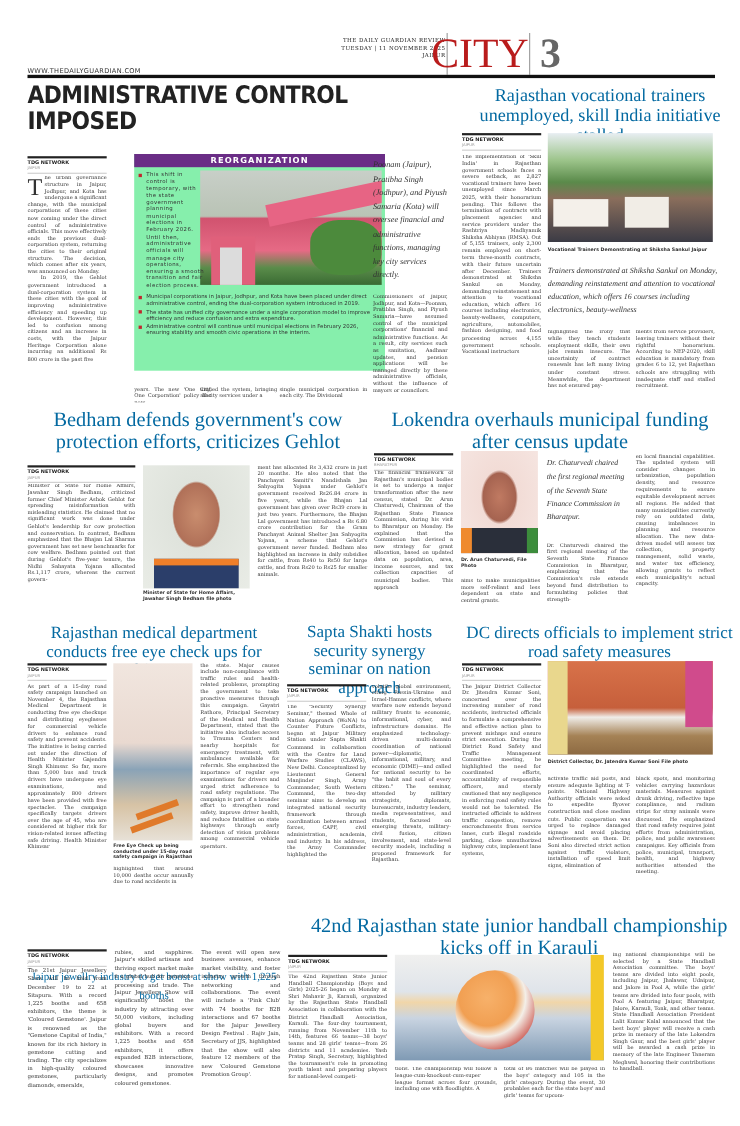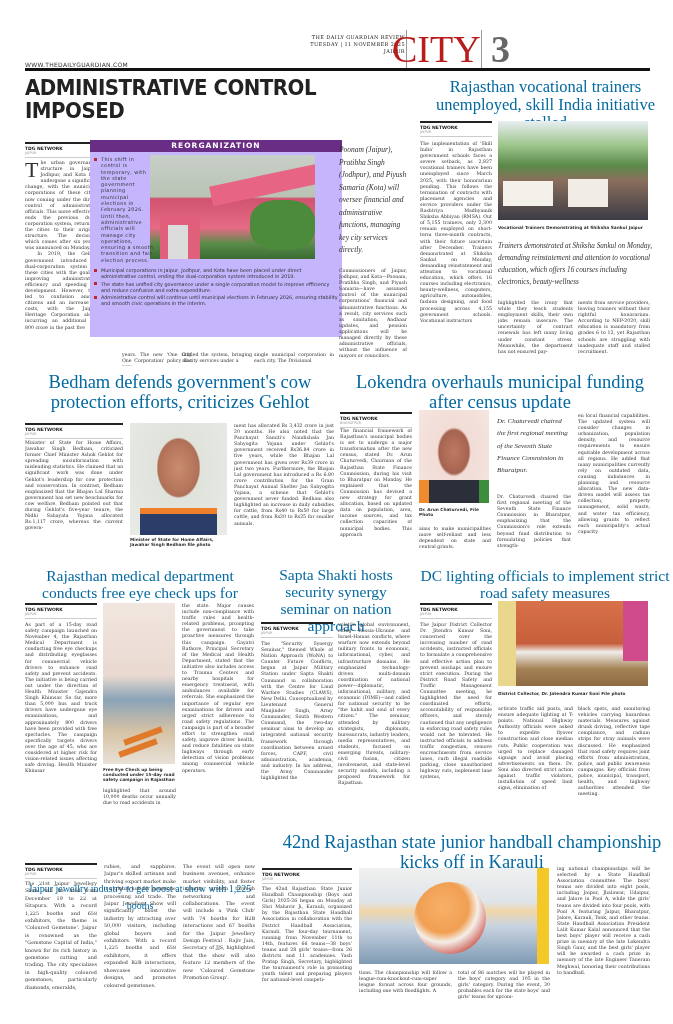--- a/index.html
+++ b/index.html
@@ -14,21 +14,21 @@
   .pagenum { left:491px; top:28px; font-family:"Liberation Serif", serif; font-size:38px; line-height:42px; color:#666; font-weight:bold; }
   .rule { left:25px; top:68px; width:625px; height:3px; background:#111; }
   .h-sans { font-family:"DejaVu Sans Condensed","DejaVu Sans", sans-serif; font-weight:bold; font-stretch:condensed; letter-spacing:-0.5px; }
   .h-serif { font-family:"Liberation Serif", serif; color:#0369a1;text-align:center; }
   .byline { font-family:"DejaVu Sans", sans-serif; font-size:4.5px; font-weight:bold; border-top:2px solid #222; padding-top:2px; }
   .byline .loc { display:block; font-weight:normal; color:#999; font-size:3.5px; border-bottom:1px solid #ccc; padding-bottom:2px; }
   .body { font-size:4.7px; line-height:6.1px; text-align:justify; color:#333; }
   .pull { font-family:"Liberation Serif", serif; font-style:italic; color:#333; }
   .caption { font-family:"DejaVu Sans", sans-serif; font-size:4.3px; font-weight:bold; line-height:5px; color:#333; }
   .photo { overflow:hidden; }
-  .reorg { left:90px; top:140px; width:252px; height:197px; background:#c4b5fd; }
+  .reorg { left:122px; top:140px; width:228px; height:197px; background:#86efac; }
   .reorg-head { background:#6a2d86; color:#fff; text-align:center; font-family:"DejaVu Sans", sans-serif; font-weight:bold; font-size:7.5px; letter-spacing:1px; height:12px; line-height:12px; }
   .bul { font-family:"DejaVu Sans", sans-serif; font-size:4.9px; line-height:6.3px; color:#333; position:relative; padding-left:9px; }
   .bul::before { content:""; position:absolute; left:2px; top:1.5px; width:3px; height:3px; background:#c0272d; }
   .dropcap { float:left; font-size:22px; line-height:18px; font-family:"Liberation Serif", serif; margin-right:2px; margin-top:1px; }
 </style>
 </head>
 <body>
 
 <div class="abs masthead-info">
   <div>THE DAILY GUARDIAN REVIEW</div>
@@ -130,21 +130,21 @@
 <div class="abs body" style="left:182px;top:603px;width:72px;height:230px;overflow:hidden;">the state. Major causes include non-compliance with traffic rules and health-related problems, prompting the government to take proactive measures through this campaign. Gayatri Rathore, Principal Secretary of the Medical and Health Department, stated that the initiative also includes access to Trauma Centers and nearby hospitals for emergency treatment, with ambulances available for referrals. She emphasized the importance of regular eye examinations for drivers and urged strict adherence to road safety regulations. The campaign is part of a broader effort to strengthen road safety, improve driver health, and reduce fatalities on state highways through early detection of vision problems among commercial vehicle operators.</div>
 
 <div class="abs h-serif" style="left:261px;top:566px;width:150px;font-size:15.5px;line-height:17px;">Sapta Shakti hosts security synergy seminar on nation approach</div>
 <div class="abs byline" style="left:261px;top:622px;width:72px;">
   <span>TDG NETWORK</span>
   <span class="loc">JAIPUR</span>
 </div>
 <div class="abs body" style="left:261px;top:641px;width:72px;height:190px;overflow:hidden;">The "Security Synergy Seminar," themed Whole of Nation Approach (WoNA) to Counter Future Conflicts, began at Jaipur Military Station under Sapta Shakti Command in collaboration with the Centre for Land Warfare Studies (CLAWS), New Delhi. Conceptualized by Lieutenant General Manjinder Singh, Army Commander, South Western Command, the two-day seminar aims to develop an integrated national security framework through coordination between armed forces, CAPF, civil administration, academia, and industry. In his address, the Army Commander highlighted the</div>
 <div class="abs body" style="left:338px;top:622px;width:72px;height:210px;overflow:hidden;">volatile global environment, citing Russia-Ukraine and Israel-Hamas conflicts, where warfare now extends beyond military fronts to economic, informational, cyber, and infrastructure domains. He emphasized technology-driven multi-domain coordination of national power—diplomatic, informational, military, and economic (DIME)—and called for national security to be "the habit and soul of every citizen." The seminar, attended by military strategists, diplomats, bureaucrats, industry leaders, media representatives, and students, focused on emerging threats, military-civil fusion, citizen involvement, and state-level security models, including a proposed framework for Rajasthan.</div>
 
-<div class="abs h-serif" style="left:420px;top:567px;width:250px;font-size:15.5px;line-height:17px;">DC lighting officials to implement strict road safety measures</div>
+<div class="abs h-serif" style="left:420px;top:567px;width:250px;font-size:15.5px;line-height:17px;">DC directs officials to implement strict road safety measures</div>
 <div class="abs byline" style="left:420px;top:603px;width:72px;">
   <span>TDG NETWORK</span>
   <span class="loc">JAIPUR</span>
 </div>
 <div class="abs body" style="left:420px;top:622px;width:72px;height:212px;overflow:hidden;">The Jaipur District Collector Dr. Jitendra Kumar Soni, concerned over the increasing number of road accidents, instructed officials to formulate a comprehensive and effective action plan to prevent mishaps and ensure strict execution. During the District Road Safety and Traffic Management Committee meeting, he highlighted the need for coordinated efforts, accountability of responsible officers, and sternly cautioned that any negligence in enforcing road safety rules would not be tolerated. He instructed officials to address traffic congestion, remove encroachments from service lanes, curb illegal roadside parking, close unauthorized highway cuts, implement lane systems,</div>
 <div class="abs photo" style="left:498px;top:601px;width:150px;height:85px;background:linear-gradient(180deg,#d8724a 0%,#c65f3b 50%,#f0ede9 60%,#a58255 80%,#8d6a42 100%);">
   <div style="position:absolute;left:0;top:0;width:18px;height:85px;background:#e9d78d;"></div>
   <div style="position:absolute;left:125px;top:0;width:25px;height:60px;background:#d04b8c;"></div>
 </div>
 <div class="abs caption" style="left:498px;top:691px;width:160px;">District Collector, Dr. Jatendra Kumar Soni File photo</div>

